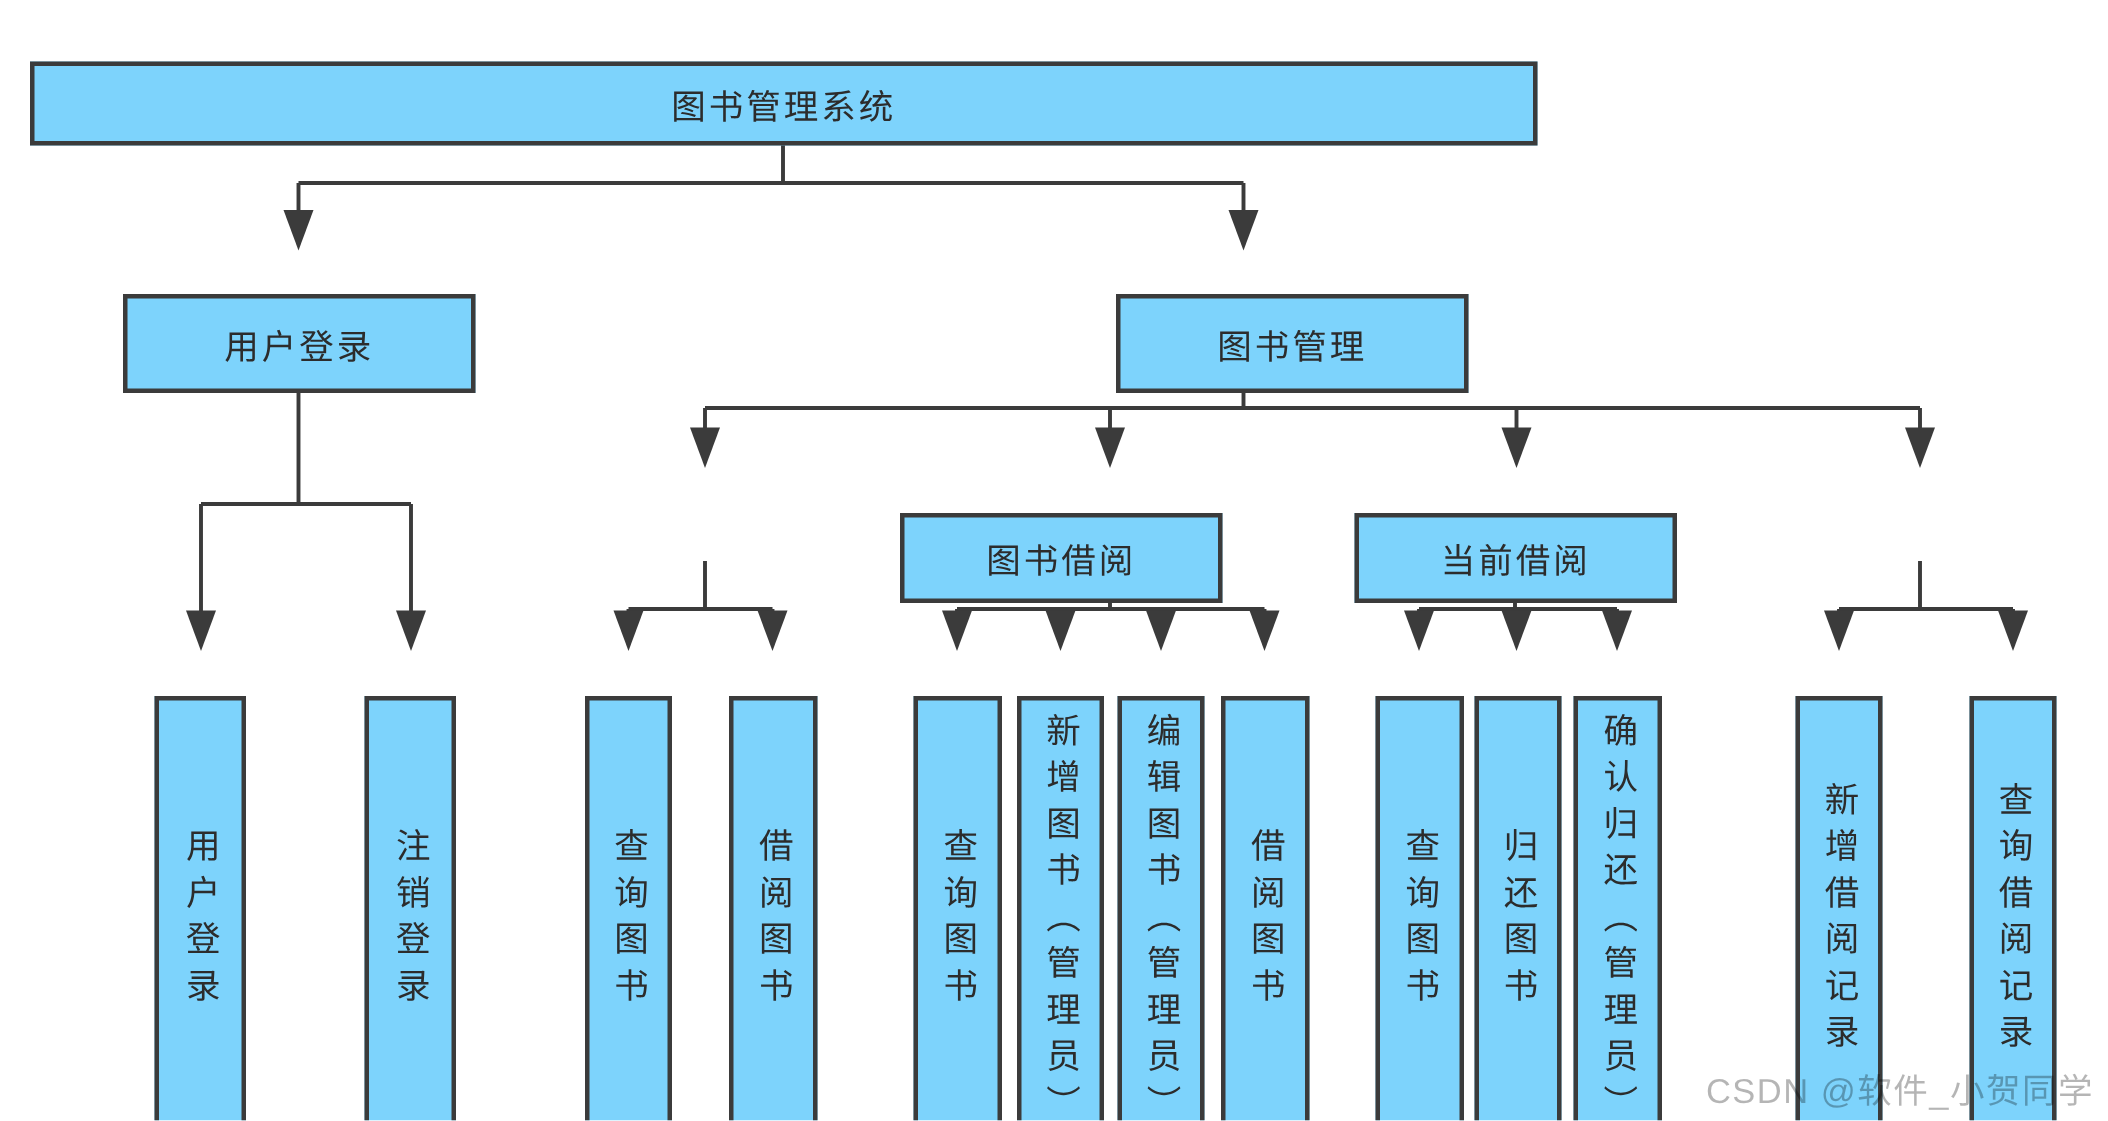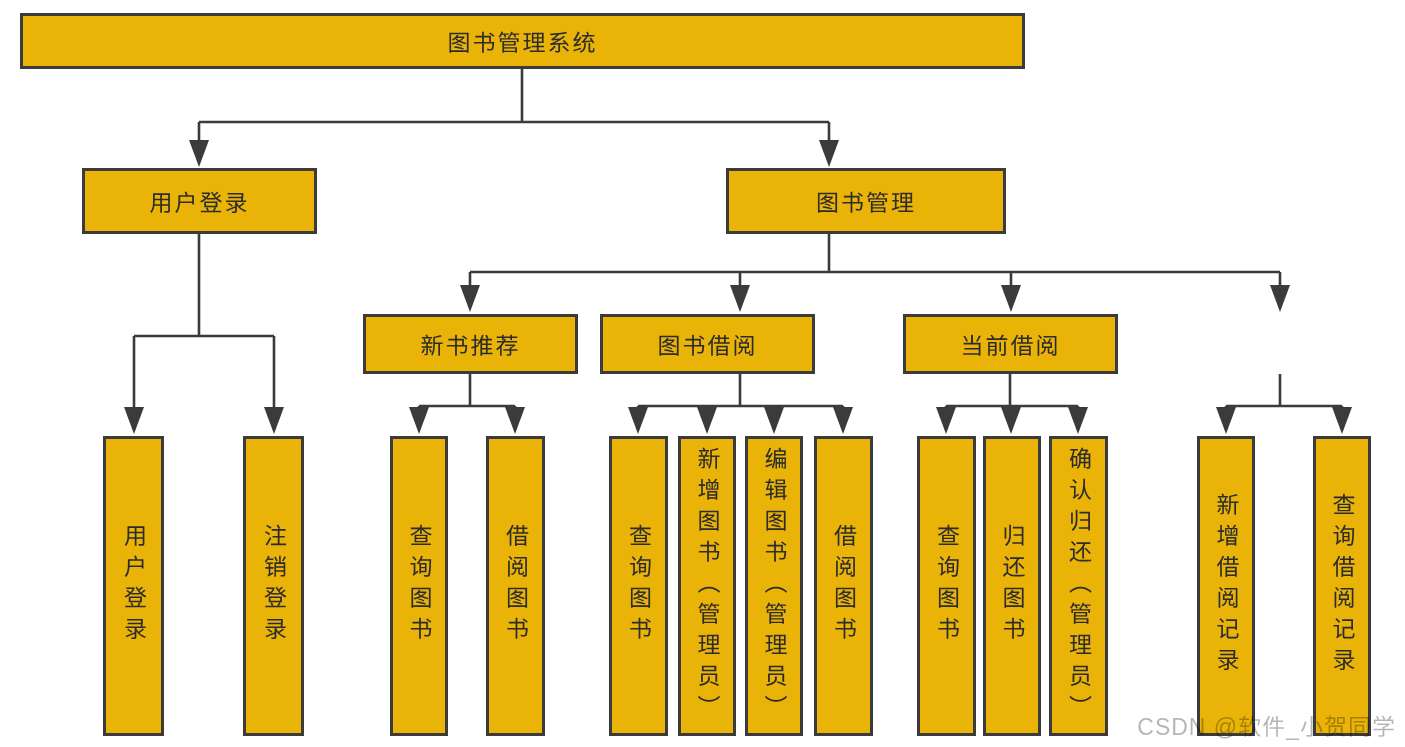--- a/index.html
+++ b/index.html
@@ -2,33 +2,33 @@
 <html lang="zh-CN"><head>
 <meta charset="utf-8">
 <style>
   html,body{margin:0;padding:0;background:#ffffff;}
   .canvas{
     position:relative;width:1405px;height:747px;background:#ffffff;
     font-family:"Liberation Sans","DejaVu Sans",sans-serif;overflow:hidden;
   }
   svg.wires{position:absolute;left:0;top:0;z-index:1;}
   .box{
-    position:absolute;z-index:2;box-sizing:border-box;background:#eab308;
+    position:absolute;z-index:2;box-sizing:border-box;background:#7dd3fc;
     border:3px solid #3b3b3b;display:flex;align-items:center;justify-content:center;
-    color:#2c2c2c;font-size:23px;letter-spacing:2px;white-space:nowrap;
+    color:#2c2c2c;font-size:23px;letter-spacing:2px;white-space:nowrap;margin-top:28px;
   }
   .leaf{
     top:436px;height:300px;writing-mode:vertical-rl;text-orientation:mixed;
     letter-spacing:8px;font-size:23px;justify-content:center;align-items:center;
   }
   
   #n-root{left:20px;top:13px;width:1005px;height:56px;}
   
   #n-login{left:82px;top:168px;width:235px;height:66px;}
-  #n-mgmt{left:726px;top:168px;width:280px;height:66px;}
+  #n-mgmt{left:744px;top:168px;width:235px;height:66px;}
   
   #n-newbook{left:363px;top:314px;width:215px;height:60px;}
   #n-borrow{left:600px;top:314px;width:215px;height:60px;}
   #n-current{left:903px;top:314px;width:215px;height:60px;}
   #n-records{left:1173px;top:314px;width:215px;height:60px;}
   
   #n-l-login{left:103px;width:61px;}
   #n-l-logout{left:243px;width:61px;}
   #n-l-query1{left:390px;width:58px;}
   #n-l-borrow1{left:486px;width:59px;}
@@ -80,21 +80,20 @@
       <polygon points="1226,434 1216,407 1236,407"></polygon>
       <polygon points="1342,434 1332,407 1352,407"></polygon>
     </g>
   </svg>
 
   <div class="box" id="n-root">图书管理系统</div>
 
   <div class="box" id="n-login">用户登录</div>
   <div class="box" id="n-mgmt">图书管理</div>
 
-  <div class="box" id="n-newbook">新书推荐</div>
   <div class="box" id="n-borrow">图书借阅</div>
   <div class="box" id="n-current">当前借阅</div>
 
   <div class="box leaf" id="n-l-login">用户登录</div>
   <div class="box leaf" id="n-l-logout">注销登录</div>
 
   <div class="box leaf" id="n-l-query1">查询图书</div>
   <div class="box leaf" id="n-l-borrow1">借阅图书</div>
 
   <div class="box leaf" id="n-l-query2">查询图书</div>

